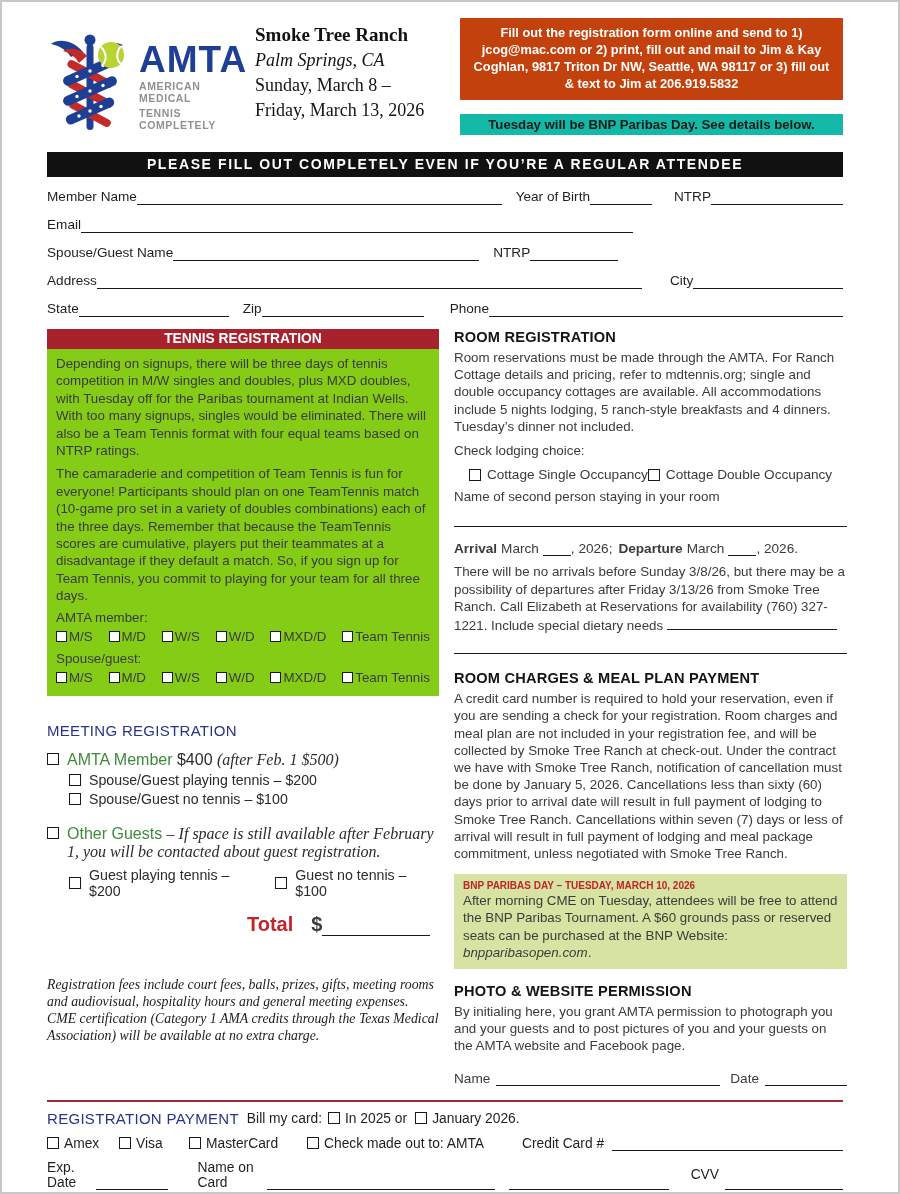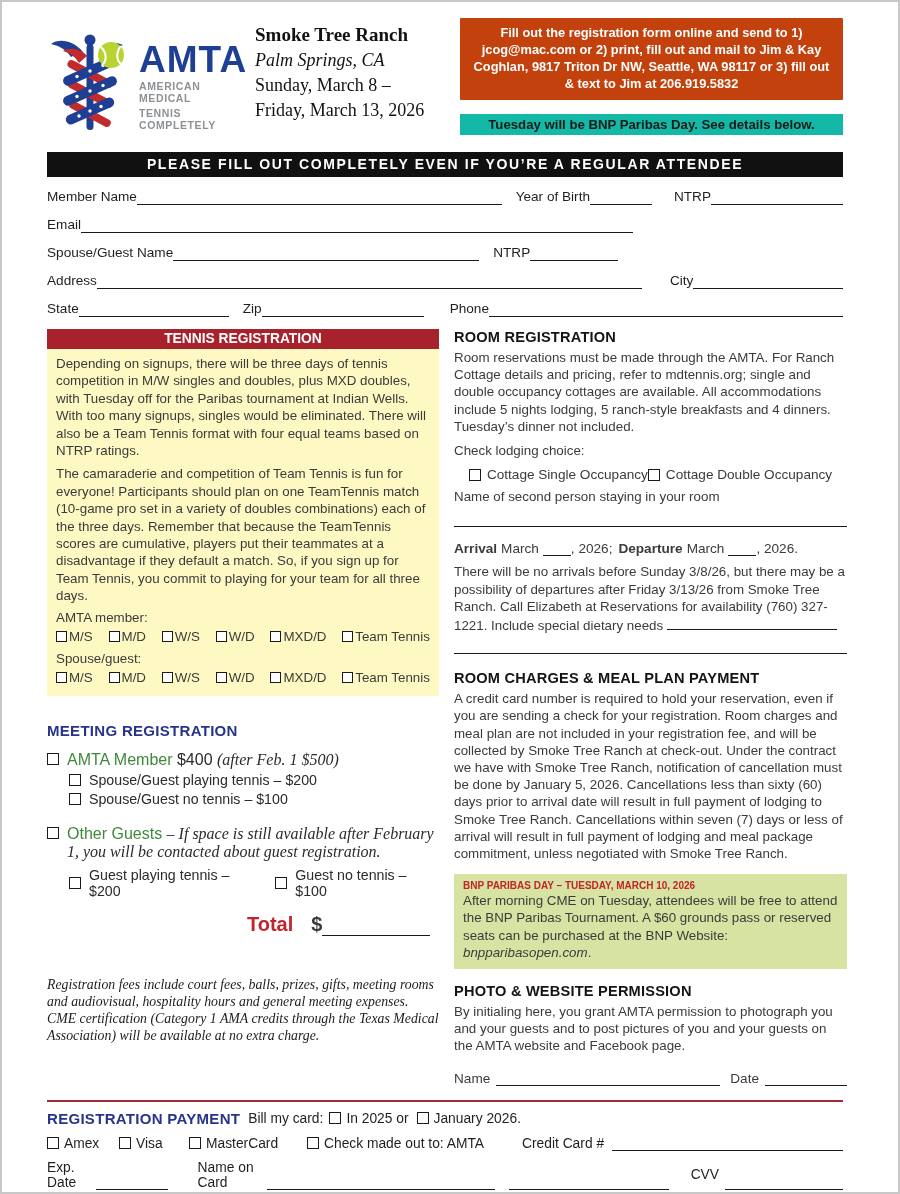--- a/index.html
+++ b/index.html
@@ -44,32 +44,32 @@
   .grow { flex:1; }
 
   
   .cols { display:flex; margin-top:12px; align-items:flex-start; }
   .col-l { width:392px; flex:none; }
   .col-gap { width:15px; flex:none; }
   .col-r { width:393px; flex:none; }
 
   
   .tr-head { background:#a8222d; color:#fff; font-weight:bold; font-size:13.8px; text-align:center; padding:2px 0 3px; }
-  .tr-body { background:#fef9c3; padding:6px 9px 10px; font-size:13.35px; line-height:17.4px; color:#3b3b3b; }
+  .tr-body { background:#84cc16; padding:6px 9px 10px; font-size:13.35px; line-height:17.4px; color:#3b3b3b; }
   .tr-body p { margin-top:6px; }
   .tr-body p:first-child { margin-top:0; }
   .cb { display:inline-block; width:12px; height:12px; border:1.6px solid #1a1a1a; background:#fff; flex:none; }
   .cb-sm { width:11px; height:11px; }
   .ev-row { display:flex; justify-content:space-between; align-items:center; margin-top:2px; }
   .ev-item { display:flex; align-items:center; gap:2px; white-space:nowrap; }
   .row-label { margin-top:4px; }
 
   
   .meeting { margin-top:26px; }
-  .h-blue { color:#27348b; font-weight:bold; font-size:15px; letter-spacing:0.3px; }
+  .h-blue { color:#27348b; font-weight:normal; font-size:15px; letter-spacing:0.3px; }
   .m-item { display:flex; align-items:flex-start; gap:8px; font-size:16px; color:#2b2b2b; }
   .m-item .cb { margin-top:2px; }
   .green { color:#3e8a3b; }
   .serif-i { font-family:"Liberation Serif", serif; font-style:italic; }
   .m-sub { margin-left:22px; display:flex; align-items:center; gap:8px; font-size:14.2px; margin-top:3px; color:#2b2b2b; }
   .total-row { display:flex; align-items:flex-end; margin-top:14px; margin-left:200px; font-size:20px; }
   .total-lbl { color:#c2242b; font-weight:bold; margin-right:18px; }
   .fees-note { margin-top:40px; font-family:"Liberation Serif", serif; font-style:italic; font-size:13.8px; line-height:17px; color:#1c1c1c; }
 
   

